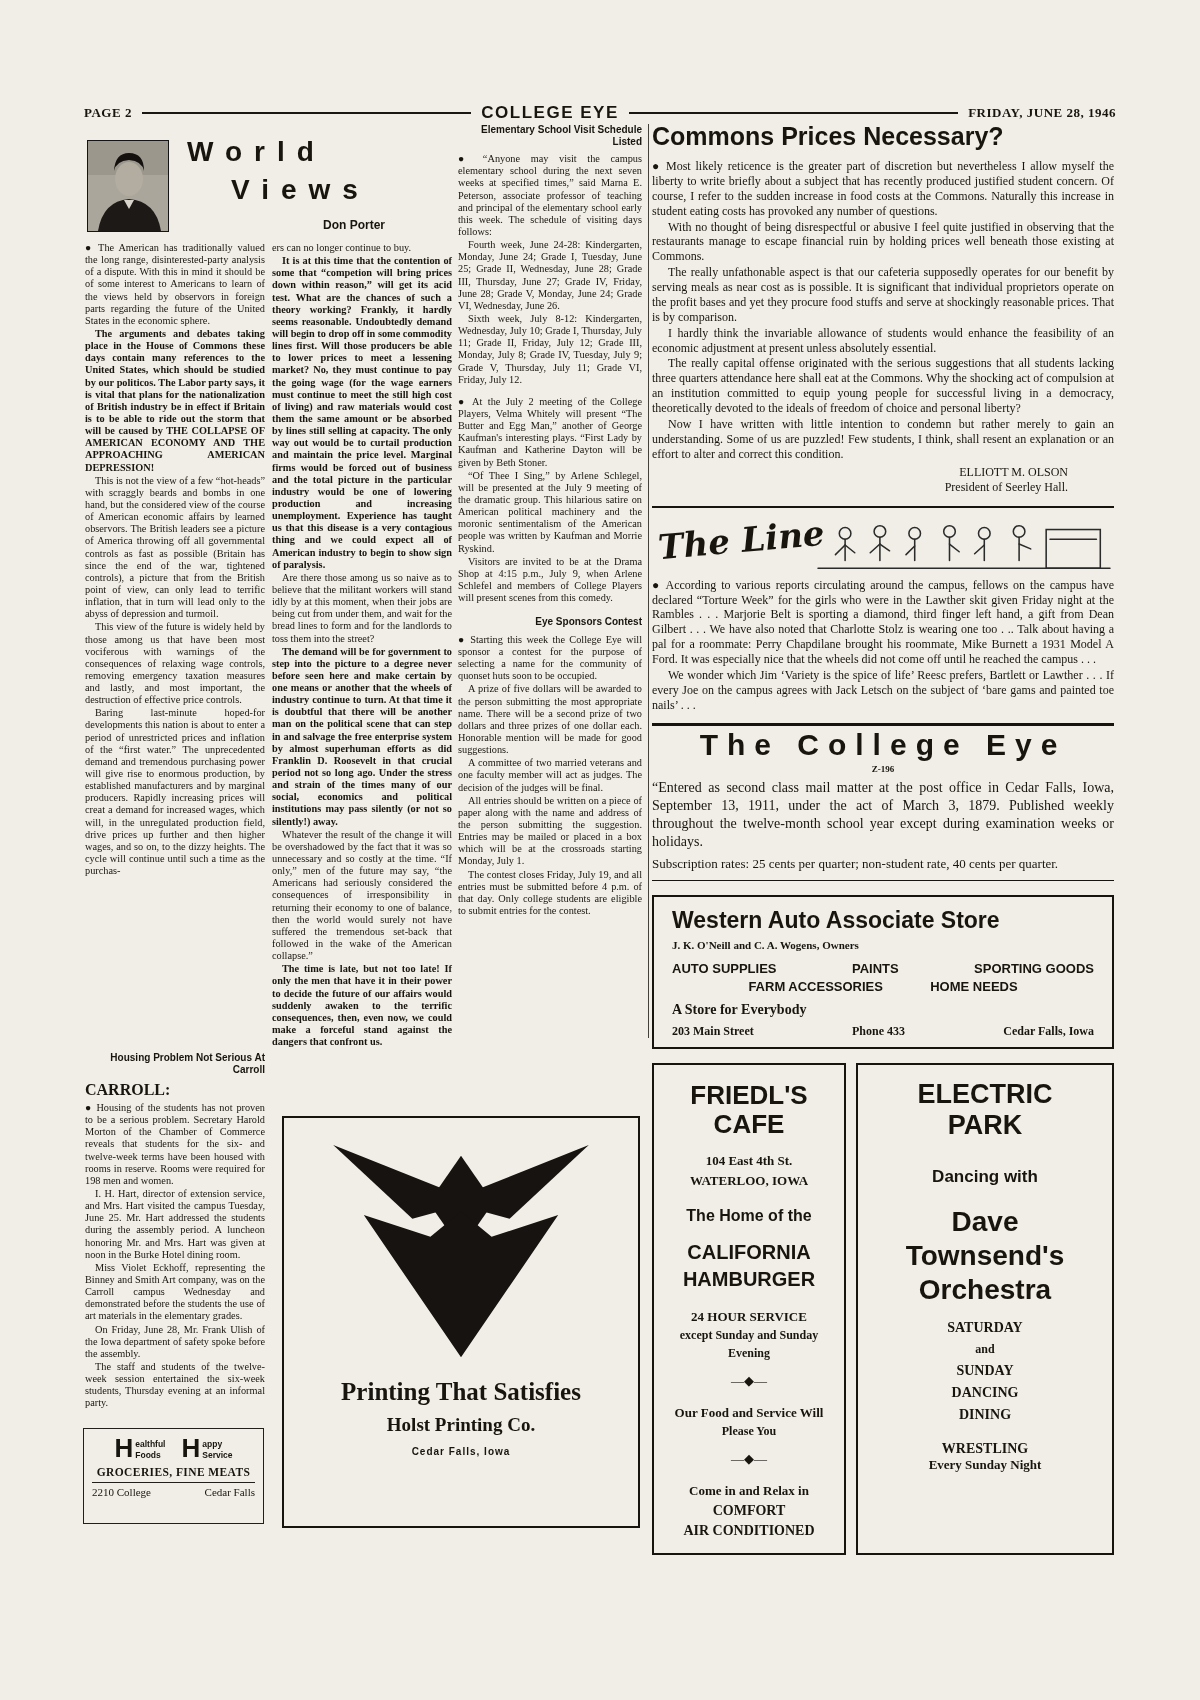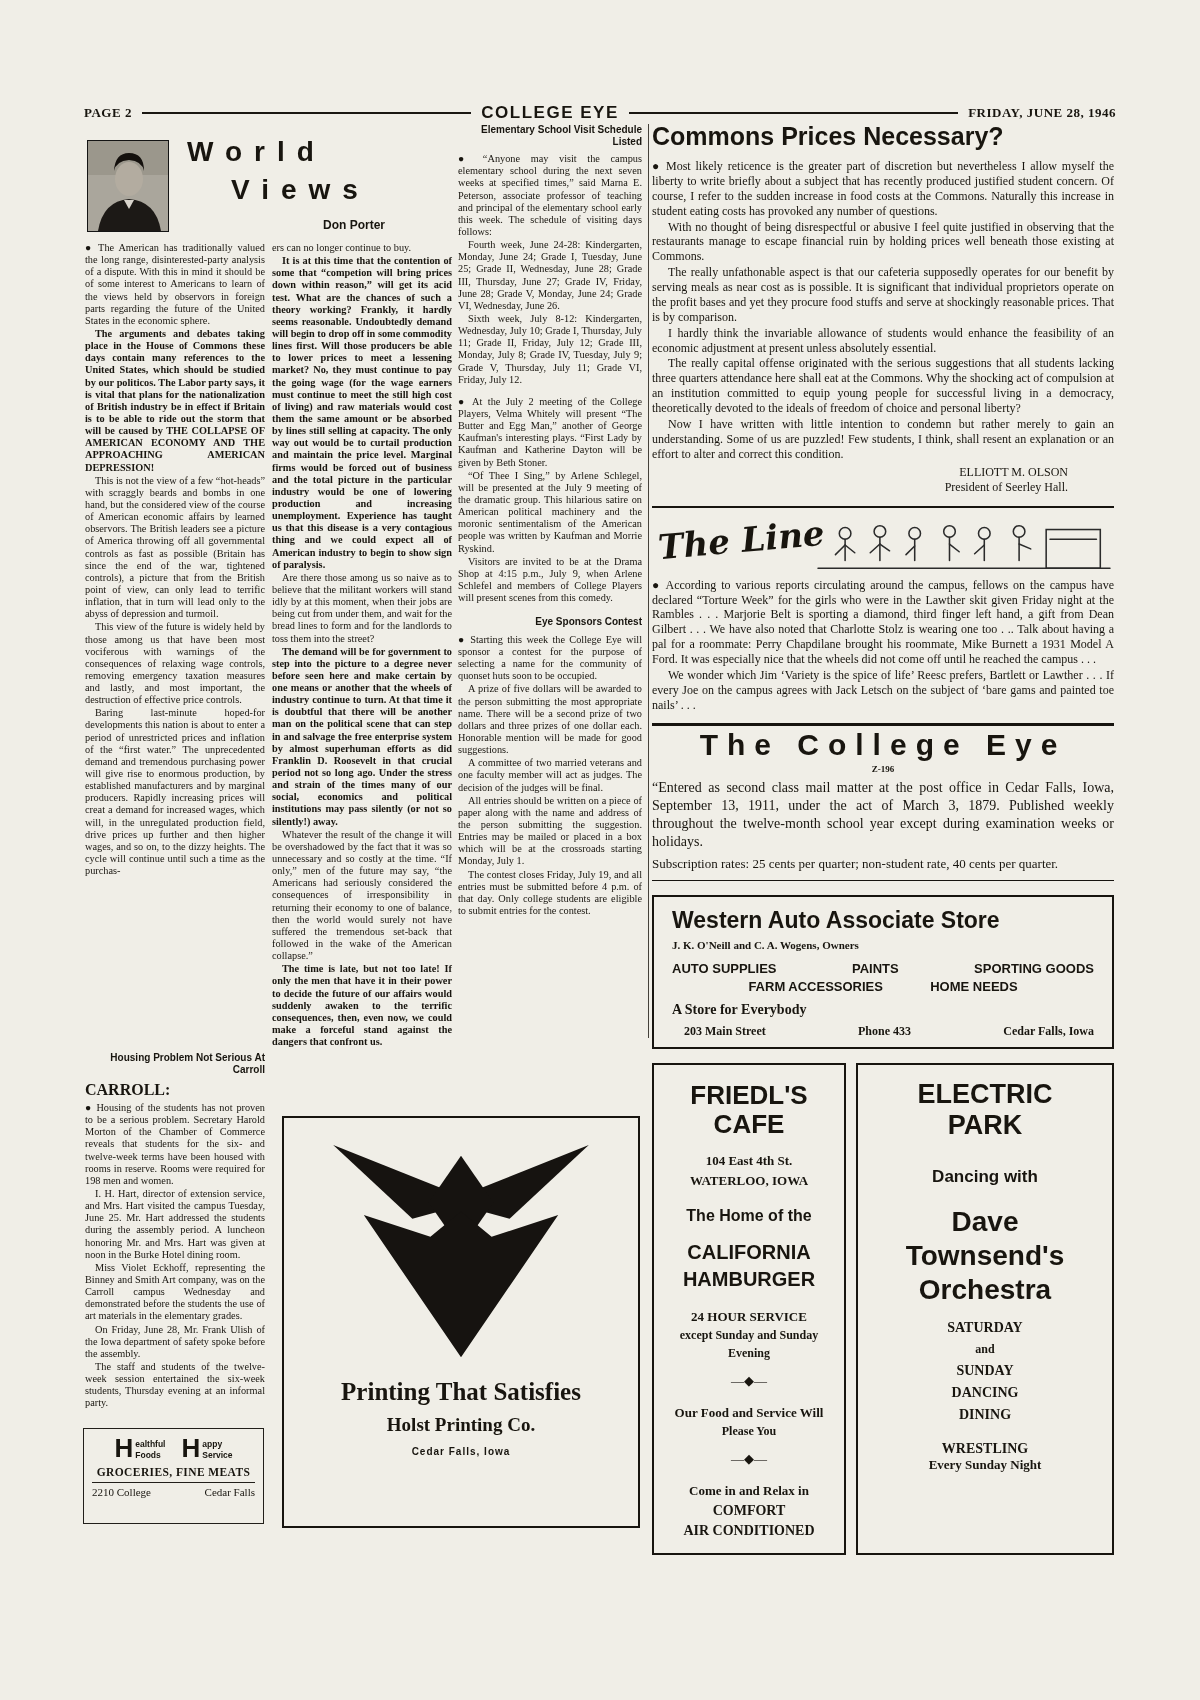--- a/index.html
+++ b/index.html
@@ -80,21 +80,21 @@
   .mb-code { text-align:center; font:bold 9px "Liberation Serif", serif; margin:2px 0 5px; }
   .mb-fine { font-size:14px; line-height:1.3; text-align:justify; }
   .mb-sub { font-size:13px; margin-top:5px; }
 
   #western-auto { margin-top:14px; border:2px solid #17140f; padding:10px 18px 8px; text-align:left; }
   .wa-title { font:bold 23px "Liberation Sans", sans-serif; }
   .wa-owners { font:bold 11px "Liberation Serif", serif; margin:5px 0 10px; }
   .wa-row { display:flex; justify-content:space-between; font:bold 13px "Liberation Sans", sans-serif; margin:3px 0; }
   .wa-row2 { width:75%; margin:3px auto; justify-content:space-around; }
   .wa-tag { font:bold 14px "Liberation Serif", serif; margin:8px 0 6px; }
-  .wa-bottom { display:flex; justify-content:space-between; font:bold 12px "Liberation Serif", serif; margin-top:6px;margin-left:12px; }
+  .wa-bottom { display:flex; justify-content:space-between; font:bold 12px "Liberation Serif", serif; margin-top:6px; }
 
   .ads-row { display:flex; gap:10px; margin-top:14px; align-items:stretch; }
   #friedls { width:194px; height:492px; border:2.5px solid #17140f; text-align:center; padding:16px 8px; }
   #electric { flex:1; height:492px; border:2.5px solid #17140f; text-align:center; padding:14px 8px; }
 
   .fr-name { font:bold 26px "Liberation Sans", sans-serif; line-height:1.1; }
   .fr-addr { font:bold 13px "Liberation Serif", serif; margin-top:14px; }
   .fr-city { font:bold 13px "Liberation Serif", serif; margin-top:4px; }
   .fr-home { font:bold 16px "Liberation Sans", sans-serif; margin-top:18px; }
   .fr-prod { font:bold 20px "Liberation Sans", sans-serif; margin-top:14px; line-height:1.35; }

